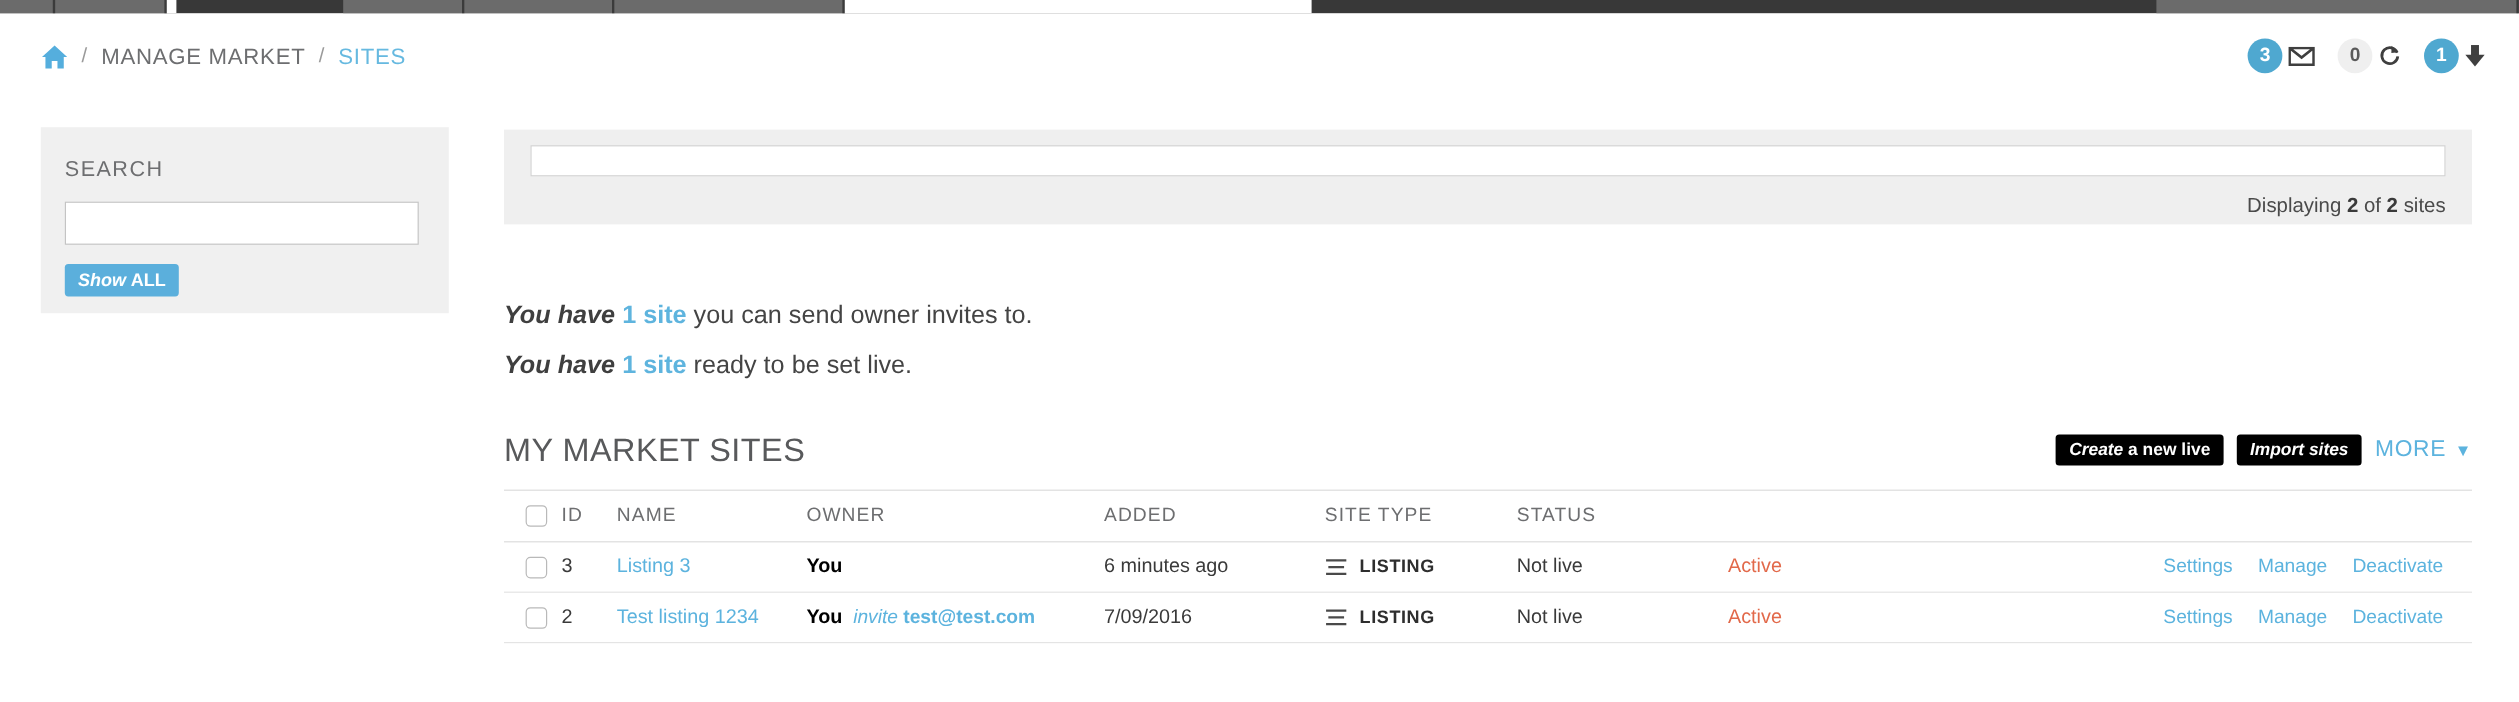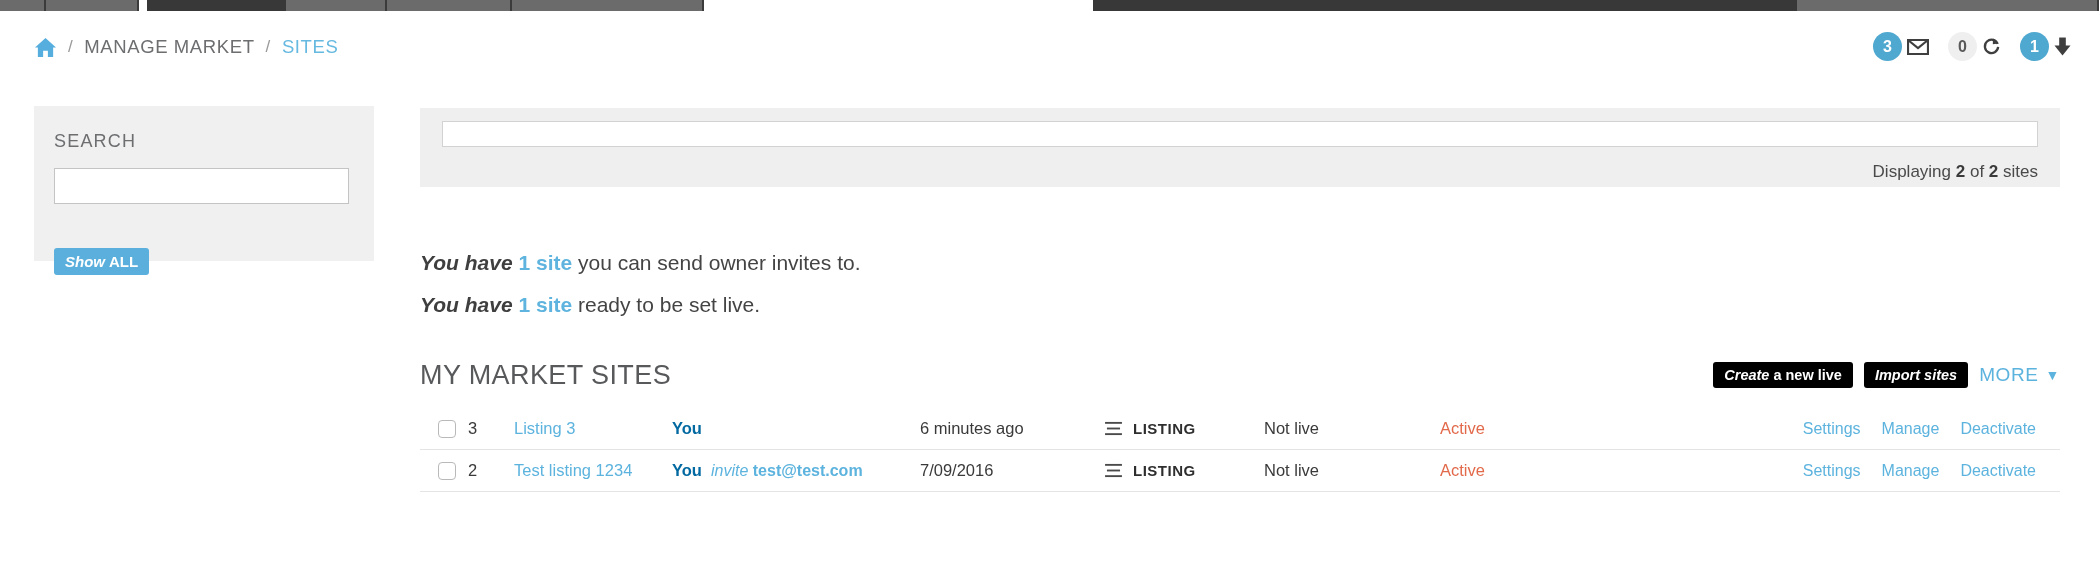--- a/index.html
+++ b/index.html
@@ -72,21 +72,20 @@
     font-family: "Liberation Sans", sans-serif; font-size: 15px;
     padding: 0 8px; outline: none;
   }
   .show-all-btn {
     position: absolute; left: 20px; top: 114px;
     height: 27px; padding: 0 11px;
     background: #5bafdc; border: none; border-radius: 3px;
     color: #ffffff; font-size: 15px; cursor: pointer;
     display: flex; align-items: center; gap: 4px;
     font-family: "Liberation Sans", sans-serif;
-    margin-top: 28px;
   }
   .show-all-btn .i { font-style: italic; font-weight: bold; }
   .show-all-btn .b { font-weight: bold; }
 
   
   .main { position: absolute; left: 420px; top: 0; width: 1640px; }
 
   .statbar {
     position: absolute; left: 0; top: 108px;
     width: 1640px; height: 79px;
@@ -159,21 +158,21 @@
   .c-status { width: 138px; }
   .c-active { width: 170px; margin-left: 38px; }
   .c-actions { flex: 1; display: flex; justify-content: flex-end; gap: 21px; padding-right: 24px; }
 
   .chk {
     width: 18px; height: 18px; border: 1px solid #b9b9b9;
     border-radius: 4px; background: #ffffff; cursor: pointer; display: block;
   }
   .lnk { color: #5cb3de; cursor: pointer; }
   .lnk-sm { color: #5cb3de; cursor: pointer; font-size: 16px; }
-  .owner-you { font-weight: bold; color: #0369a1; }
+  .owner-you { font-weight: bold; color: #000000; }
   .invite { color: #5cb3de; cursor: pointer; font-size: 16px; }
   .invite .it { font-style: italic; }
   .invite .em { font-weight: bold; }
   .type-label { font-weight: bold; font-size: 15px; letter-spacing: .5px; color: #2e2e2e; }
   .type-icon { width: 19px; height: 15px; display: block; }
   .status-active { color: #e2694a; }
 </style>
 </head>
 <body>
 
@@ -267,20 +266,33 @@
     <button class="btn-blue">
       <span class="i">Import sites</span>
     </button>
     <span class="more-link">
       <span>MORE</span>
       <span class="caret">▼</span>
     </span>
   </div>
 
   <div class="tbl">
+    <div class="row head">
+      <div class="c c-chk">
+        <span class="chk"></span>
+      </div>
+      <div class="c c-id">ID</div>
+      <div class="c c-name">NAME</div>
+      <div class="c c-owner">OWNER</div>
+      <div class="c c-added">ADDED</div>
+      <div class="c c-type">SITE TYPE</div>
+      <div class="c c-status">STATUS</div>
+      <div class="c c-active"></div>
+      <div class="c c-actions"></div>
+    </div>
     <div id="tbody">
         <div class="row">
           <div class="c c-chk">
             <span class="chk"></span>
           </div>
           <div class="c c-id">3</div>
           <div class="c c-name"><span class="lnk">Listing 3</span></div>
           <div class="c c-owner">
             <span class="owner-you">You</span>
           </div>

